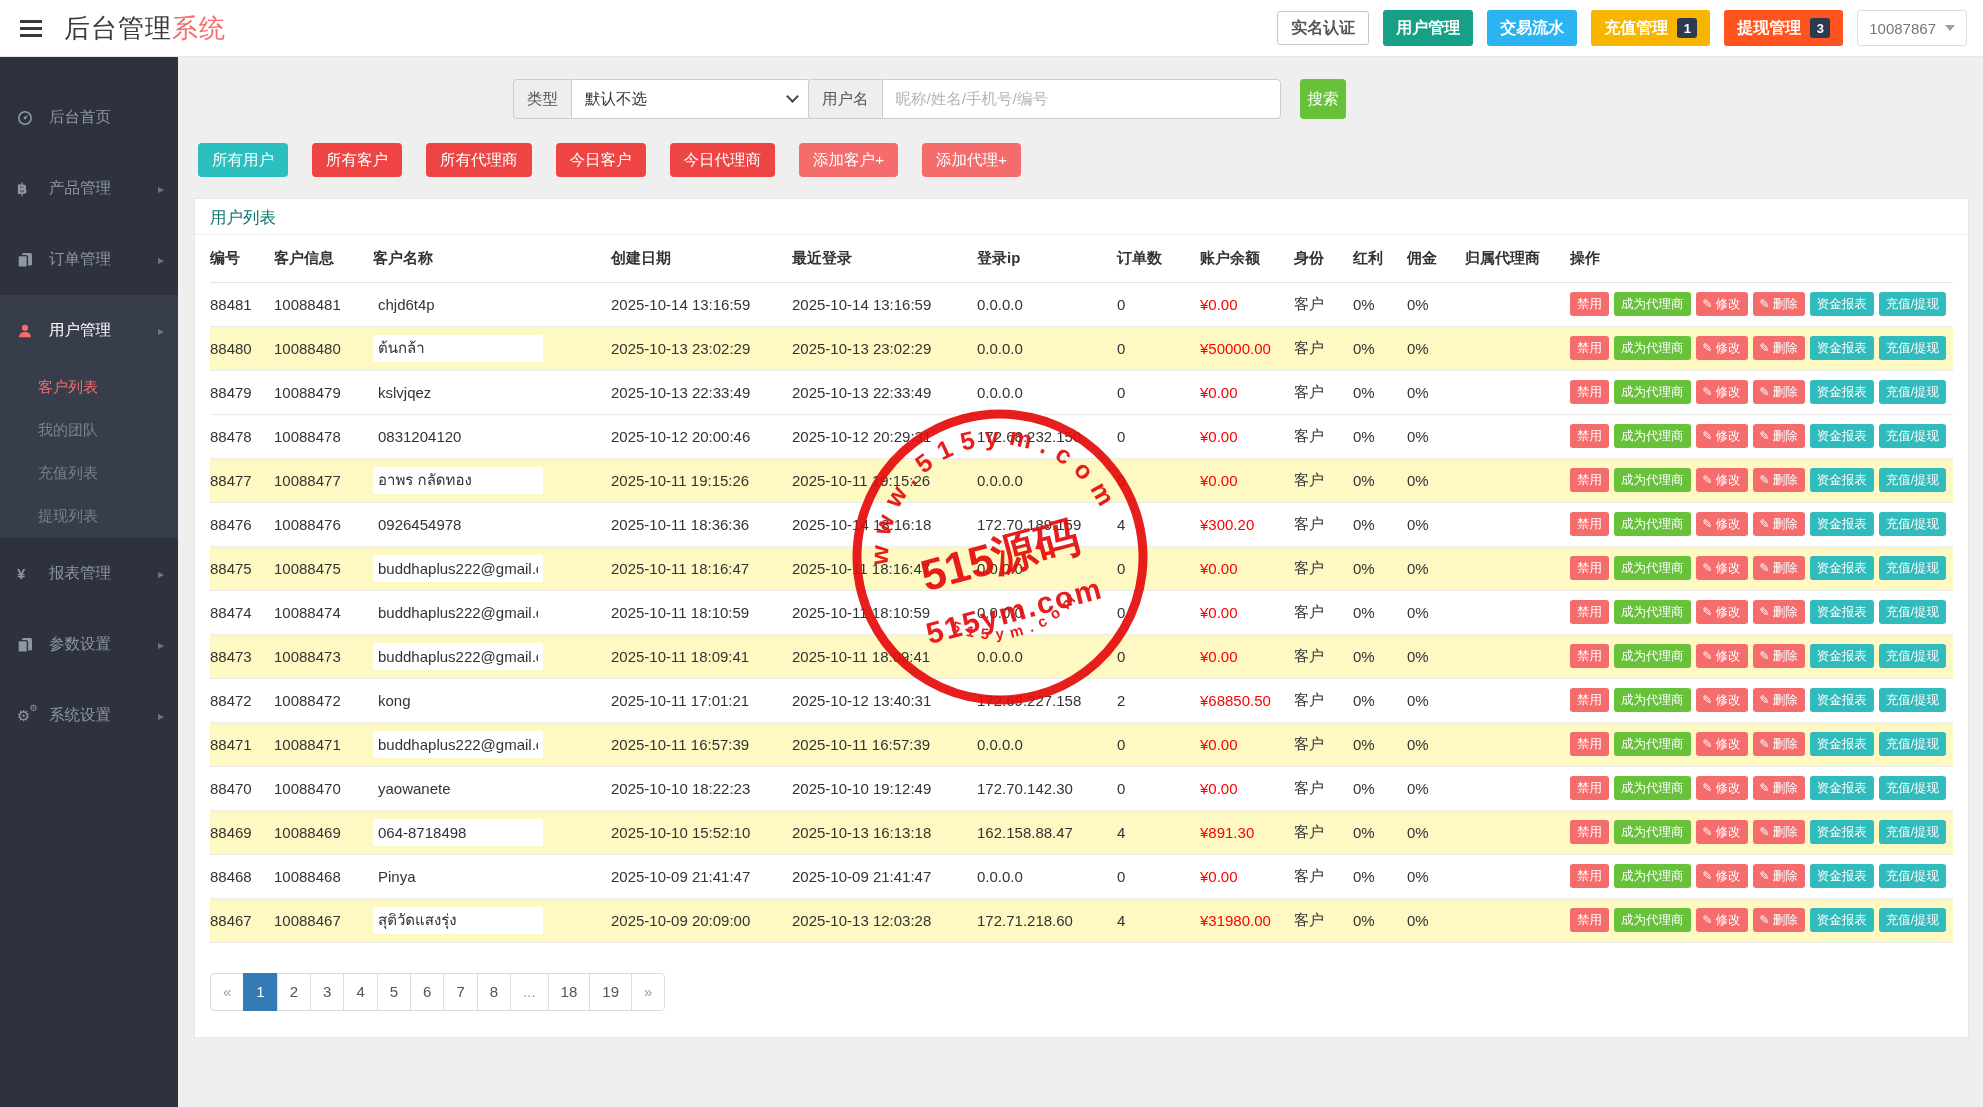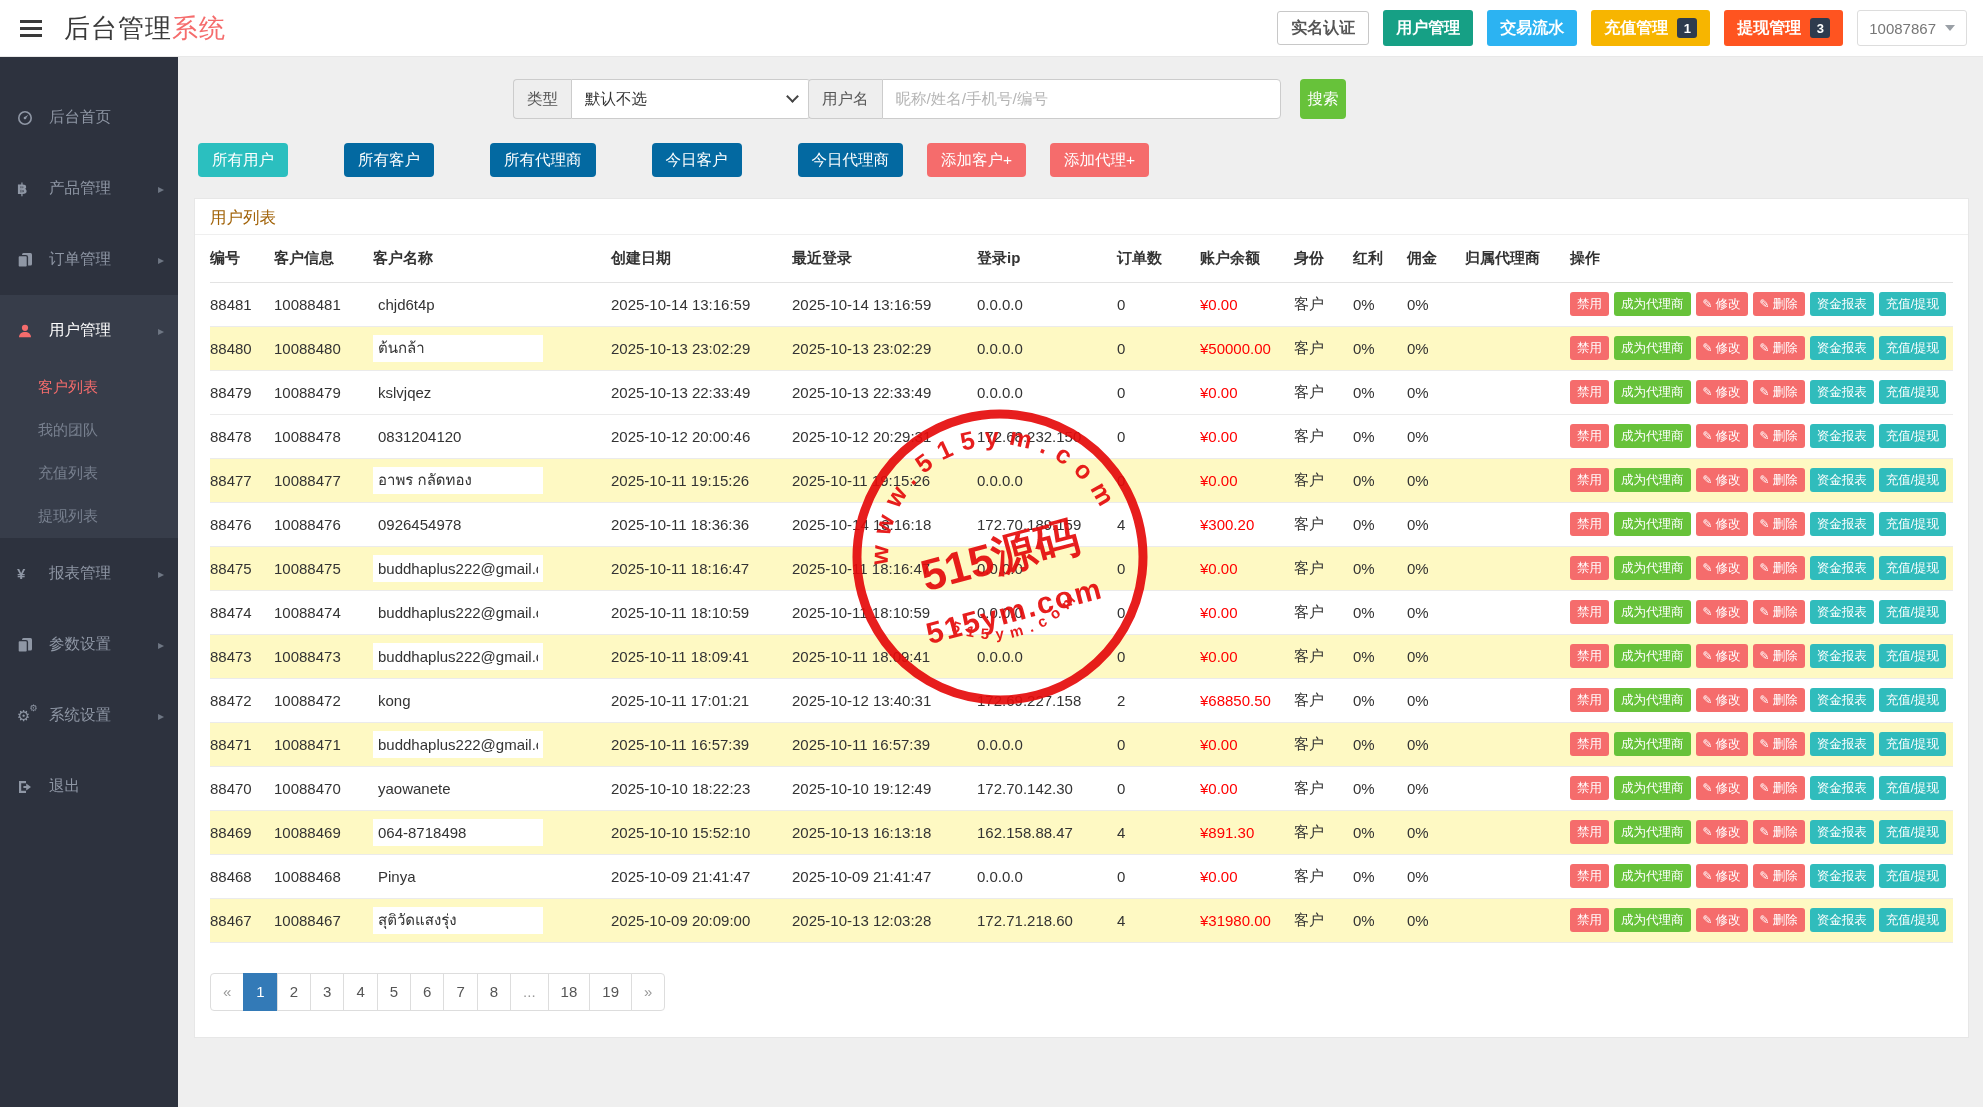--- a/index.html
+++ b/index.html
@@ -63,26 +63,26 @@
     font-size:15.5px; color:#333; outline:none; background:#fff; }
   .text-input::placeholder { color:#b5b5b5; }
   #type-group { left:335px; }
   #user-group { left:630px; }
   .search-btn { position:absolute; left:1122px; top:0; width:46px; height:40px; background:#67c23a;
     color:#fff; border:none; border-radius:4px; font-size:15.5px; cursor:pointer; }
   .quick-bar { position:absolute; top:86px; left:20px; display:flex; gap:24px; }
   .qbtn { height:34px; padding:0 14px; border-radius:4px; color:#fff; font-size:15.5px;
     display:flex; align-items:center; cursor:pointer; white-space:nowrap; }
   .qbtn.tealq { background:#2bbfbf; }
-  .qbtn.green { background:#0369a1;margin-left:32px; }
+  .qbtn.green { background:#ef4444; }
   .qbtn.red   { background:#f56c6c; }
   
   .panel { position:absolute; left:16px; top:141px; width:1775px; background:#fff;
     border:1px solid #e7e7e7; padding-bottom:26px; }
-  .panel-title { height:36px; line-height:36px; padding-left:15px; font-size:16.5px; color:#a16207;
+  .panel-title { height:36px; line-height:36px; padding-left:15px; font-size:16.5px; color:#0f766e;
     border-bottom:1px solid #efefef; }
   .table-wrap { padding:0 15px; }
   table { width:100%; border-collapse:collapse; table-layout:fixed; }
   thead th { text-align:left; font-size:15px; color:#333; height:47px;
     border-bottom:1px solid #e3e3e3; font-weight:bold; white-space:nowrap; }
   tbody td { height:44px; font-size:15px; color:#333; border-bottom:1px solid #ebebeb;
     white-space:nowrap; overflow:hidden; }
   tbody tr:nth-child(2), tbody tr:nth-child(2n+5) { background:#fef9c3; }
   .balance { color:#f00; }
   .name-input { width:170px; height:27px; border:none; background:#fff; font-size:15px; color:#333;
@@ -210,31 +210,20 @@
         <span class="side-arrow">▸</span>
       </div>
     </div>
     <div class="side-group">
       <div class="side-item">
         <span class="side-icon">
           <span class="ticon">⚙<span class="mini-gear">⚙</span></span>
         </span>
         <span class="side-label">系统设置</span>
         <span class="side-arrow">▸</span>
-      </div>
-    </div>
-    <div class="side-group">
-      <div class="side-item">
-        <span class="side-icon">
-          <svg viewBox="0 0 16 16">
-            <path d="M2 2h7v2.2H4.2v7.6H9V14H2z"></path>
-            <path d="M9.2 4.6 14 8l-4.8 3.4V9.1H6.4V6.9h2.8z"></path>
-          </svg>
-        </span>
-        <span class="side-label">退出</span>
       </div>
     </div>
   </aside>
 
 <div class="main">
 
   <div class="filter-bar">
     <div class="input-group" id="type-group">
       <div class="ig-addon">类型</div>
       <div class="select-box">

